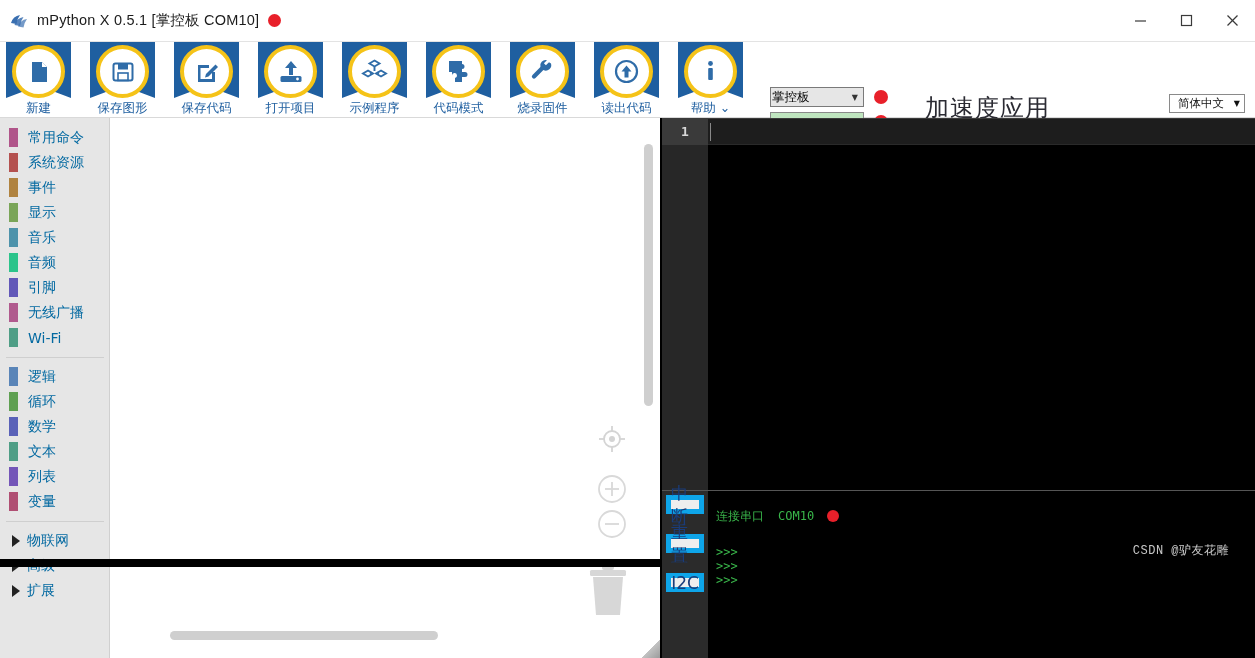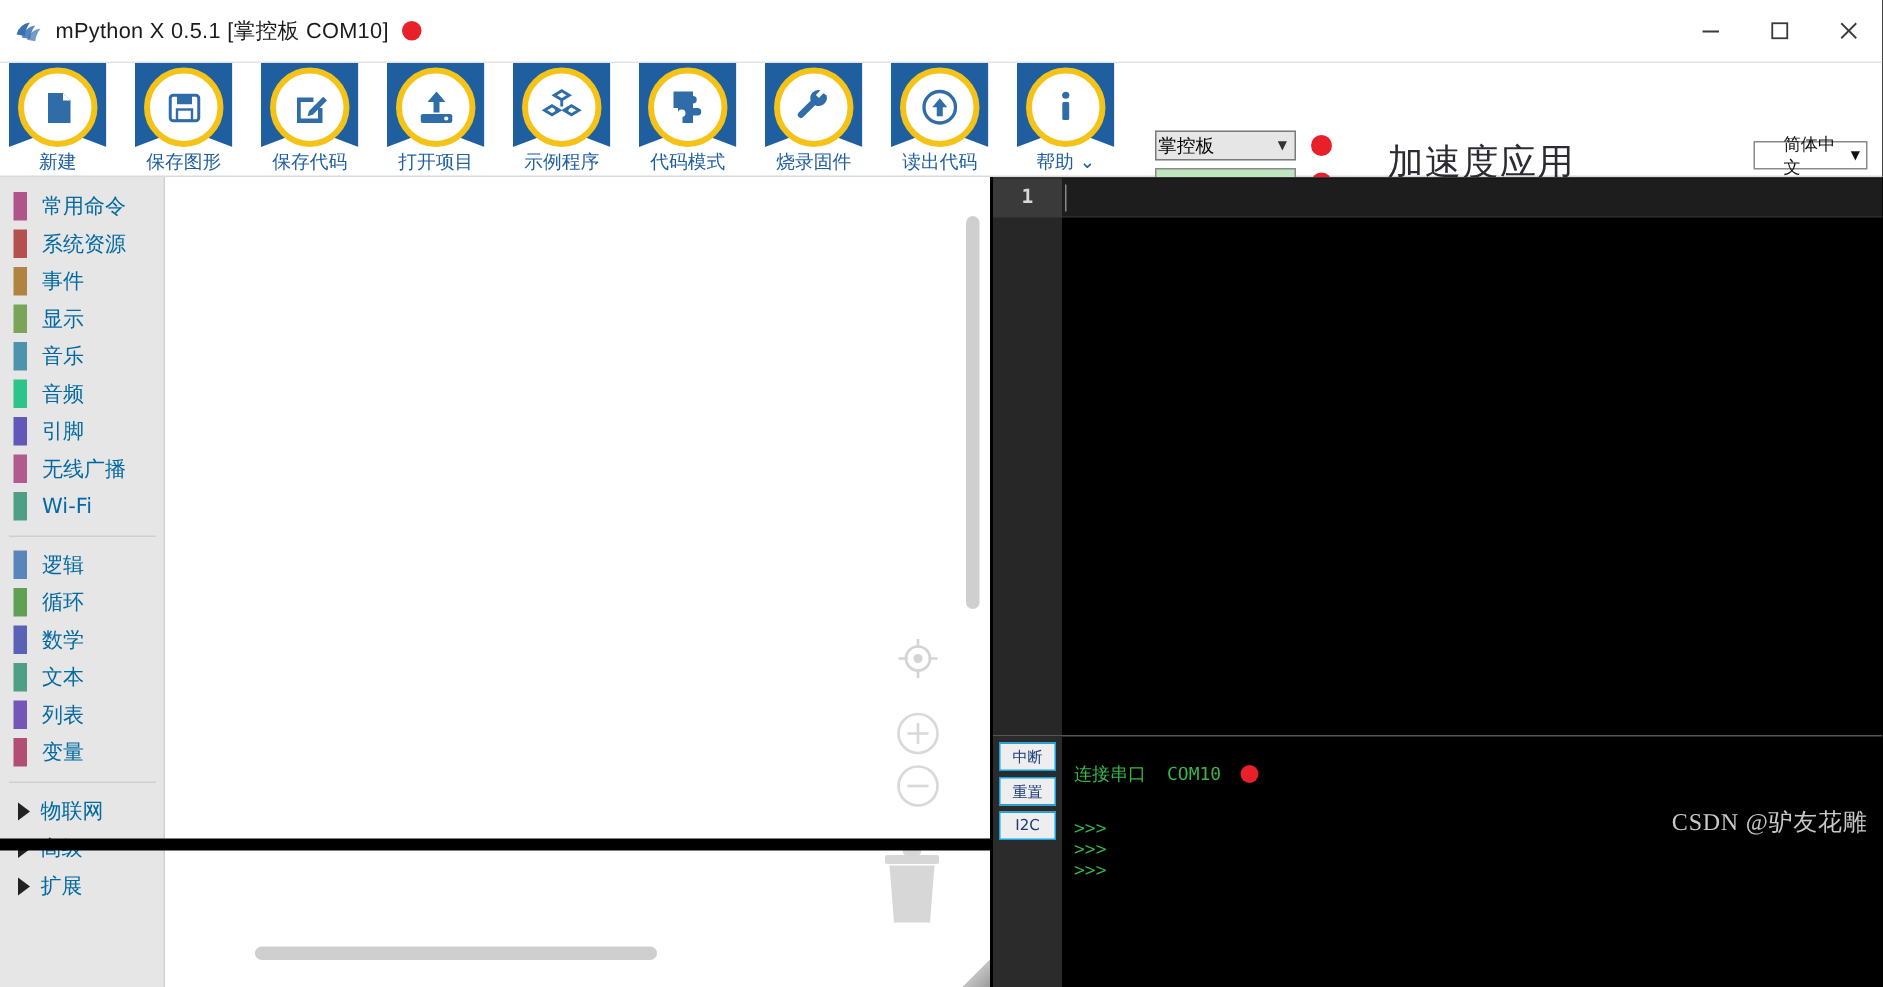--- a/index.html
+++ b/index.html
@@ -125,21 +125,21 @@
     font-family: "DejaVu Sans", sans-serif;
     letter-spacing: 1px;
   }
 
   
   .lang-box {
     position: absolute; right: 10px; top: 52px;
     width: 76px; height: 19px;
     border: 1px solid #8a8a8a; background: #fff;
     font-size: 11.5px; color: #111;
-    display: flex; align-items: center; padding-left: 19px;
+    display: flex; align-items: center; padding-left: 8px;
     font-family: "DejaVu Sans", sans-serif;
   }
   .lang-box .caret { margin-left: auto; margin-right: 4px; font-size: 8px; }
   .account-link {
     position: absolute; right: 9px; top: 83px;
     font-size: 11.5px; color: #2b4fa0;
     text-decoration: underline;
     font-family: "DejaVu Sans", sans-serif;
     white-space: nowrap;
   }
@@ -243,46 +243,46 @@
     background: #000000;
     border-top: 1px solid #555;
   }
   .console-sidebar {
     position: absolute; left: 0; top: 0;
     width: 46px; height: 168px;
     background: #2b2b2b;
     padding-top: 4px;
   }
   .cbtn {
-    width: 38px; height: 19px; margin: 0 auto 4px auto;
+    width: 38px; height: 19px; margin: 0 auto 20px auto;
     background: #eeeeee;
-    border: 1px solid #0ea5e9;
-    font-size: 10px; color: #1a3c7a;
+    border: 5px solid #0ea5e9;
+    font-size: 17px; color: #1a3c7a;
     display: flex; align-items: center; justify-content: center;
     font-family: "DejaVu Sans", sans-serif;
     cursor: pointer;
   }
   .console-out {
     position: absolute; left: 46px; top: 0; right: 0; bottom: 0;
     padding: 18px 0 0 8px;
     font-family: "DejaVu Sans Mono", monospace;
     font-size: 12px; color: #39b54a;
     line-height: 14px;
   }
   .conn-line { display: flex; align-items: center; margin-bottom: 22px; }
   .conn-line .dot {
     width: 12px; height: 12px; border-radius: 50%;
     background: #e8202a; margin-left: 13px;
   }
   .prompt { color: #39b54a; }
 
   .watermark {
-    position: absolute; right: 10px; bottom: 8px;
-    font-size: 16px; color: #c9c9c9;
-    font-family: Liberation Serif, serif;
+    position: absolute; right: 26px; bottom: 8px;
+    font-size: 12px; color: #c9c9c9;
+    font-family: Liberation Mono, monospace;
     letter-spacing: .5px;
   }
   .black-strip-bottom {
     position: absolute; left: 0; bottom: 0; width: 662px; height: 8px; background: #000;
   }
 </style>
 </head>
 <body>
 
 <div id="app">

